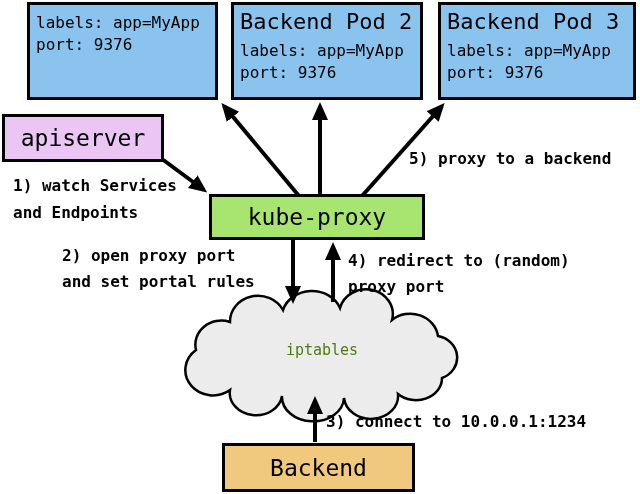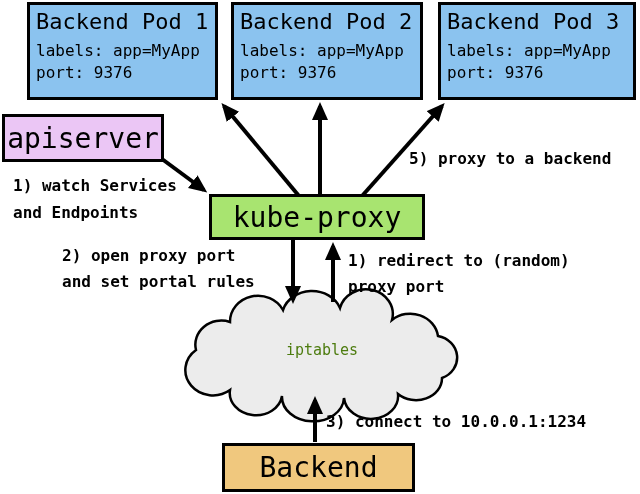--- a/index.html
+++ b/index.html
@@ -37,21 +37,21 @@
   .pod-detail {
     margin-top: 4px;
     font-size: 16px;
     line-height: 22px;
     white-space: pre-line;
   }
   .label-box {
     display: flex;
     align-items: center;
     justify-content: center;
-    font-size: 28px;
+    font-size: 23px;
     white-space: nowrap;
   }
   .apiserver {
     left: 2px; top: 114px; width: 162px; height: 48px;
     background: #EBC6F5;
   }
   .kube-proxy {
     left: 209px; top: 194px; width: 216px; height: 46px;
     background: #A8E470;
     z-index: 3;
@@ -131,21 +131,20 @@
     <line x1="333" y1="302" x2="333" y2="246" stroke="#000" stroke-width="4" marker-end="url(#ah)"></line>
 
     <line x1="315" y1="442" x2="315" y2="400" stroke="#000" stroke-width="4" marker-end="url(#ah)"></line>
   </svg>
 
   <div class="cloud-label">iptables</div>
 
   <div class="boxes-layer">
 
     <div class="box pod pod1">
-      <div class="pod-title">Backend Pod 1</div>
       <div class="pod-detail">labels: app=MyApp</div>
       <div class="pod-detail" style="margin-top:0">port: 9376</div>
     </div>
 
     <div class="box pod pod2">
       <div class="pod-title">Backend Pod 2</div>
       <div class="pod-detail">labels: app=MyApp</div>
       <div class="pod-detail" style="margin-top:0">port: 9376</div>
     </div>
 
@@ -166,17 +165,17 @@
     <div class="box label-box client">
       <span>Backend</span>
     </div>
   </div>
 
   <div class="annotation ann-step1">1) watch Services
 and Endpoints</div>
   <div class="annotation ann-step2">2) open proxy port
 and set portal rules</div>
   <div class="annotation ann-step3">3) connect to 10.0.0.1:1234</div>
-  <div class="annotation ann-step4">1) redirect to (random)
+  <div class="annotation ann-step4">4) redirect to (random)
 proxy port</div>
   <div class="annotation ann-step5">5) proxy to a backend</div>
 
 </div>
 
 </body></html>

